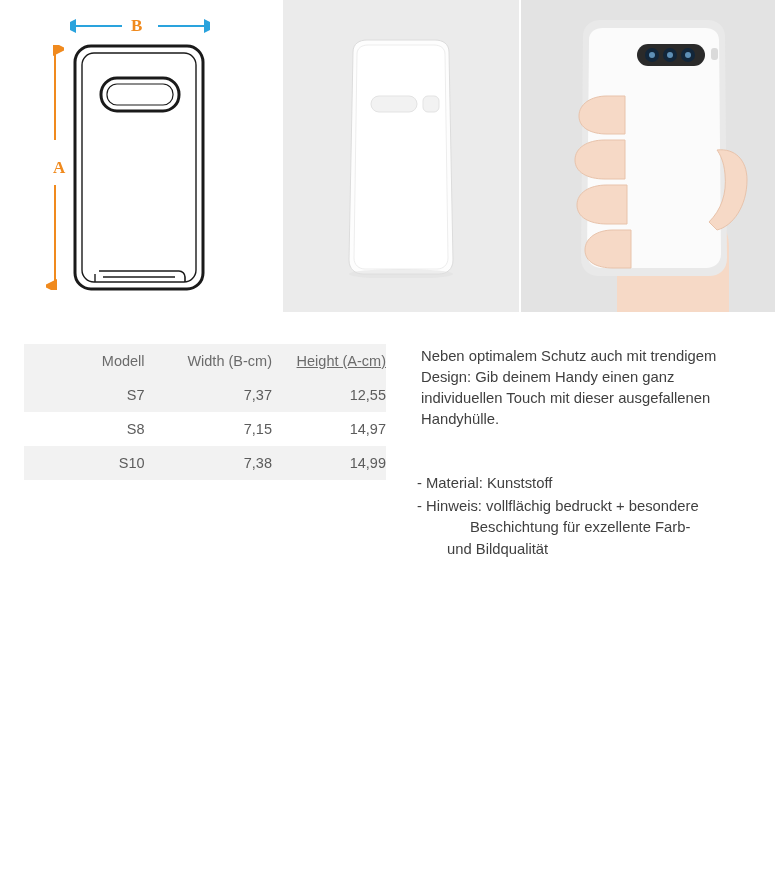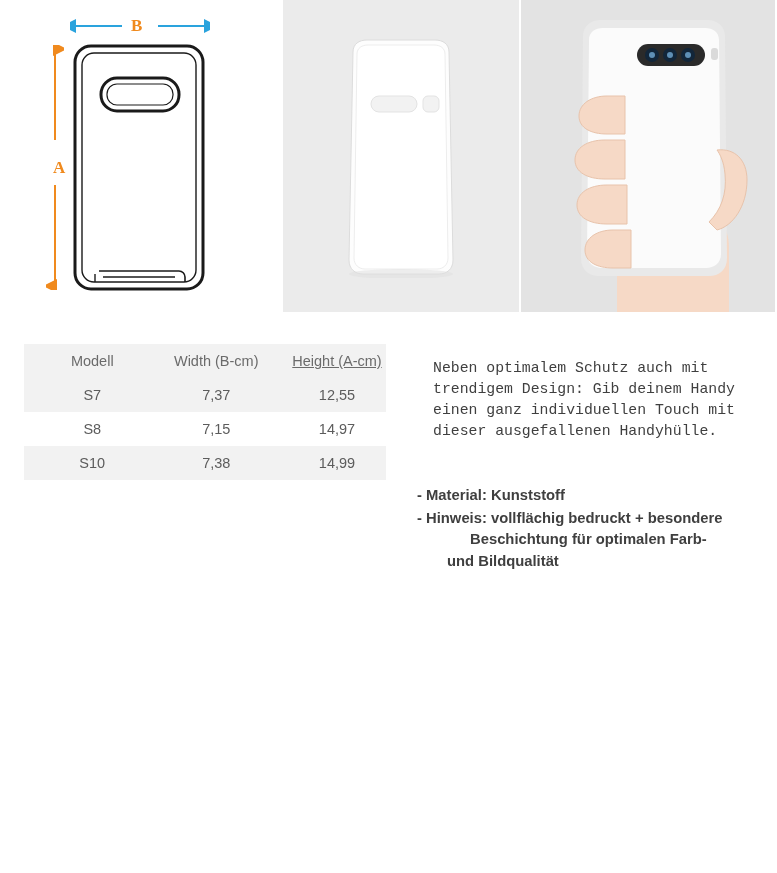--- a/index.html
+++ b/index.html
@@ -121,21 +121,21 @@
   .size-table {
     position: absolute;
     left: 24px;
     top: 32px;
     width: 362px;
     border-collapse: collapse;
     font-size: 14.5px;
   }
   .size-table th,
   .size-table td {
-    text-align: center;
+    text-align: right;
     font-weight: normal;
     color: #5c5c5c;
     padding: 9px 0 9px 16px;
     border: none;
   }
   .size-table thead th {
     color: #6b6b6b;
     background: #f2f2f2;
   }
   .size-table tbody tr:nth-child(odd) td {
@@ -152,28 +152,26 @@
   .description {
     position: absolute;
     left: 417px;
     top: 30px;
     width: 345px;
     font-size: 14.8px;
     line-height: 21px;
     color: #3f3f3f;
   }
   .desc-para {
-    margin: 16px;
-    font-family: Liberation Mono, monospace;
+    margin: 4px;
   }
   .spec-list {
     margin: 43px 0 0 0;
     padding: 0;
     list-style: none;
-    font-weight: bold;
   }
   .spec-item {
     margin: 0 0 1px 0;
     line-height: 21.5px;
   }
   .spec-item .cont {
     display: block;
     padding-left: 53px;
   }
   .spec-item .cont2 {
@@ -301,19 +299,19 @@
     </table>
 
     <div class="description">
       <p class="desc-para">Neben optimalem Schutz auch mit trendigem Design: Gib deinem Handy einen ganz individuellen Touch mit dieser ausgefallenen Handyhülle.</p>
       <ul class="spec-list">
         <li class="spec-item">
           <span>- Material: Kunststoff</span>
         </li>
         <li class="spec-item">
           <span>- Hinweis: vollflächig bedruckt + besondere</span>
-          <span class="cont">Beschichtung für optimalen Farb-</span>
+          <span class="cont">Beschichtung für exzellente Farb-</span>
           <span class="cont2">und Bildqualität</span>
         </li>
       </ul>
     </div>
   </div>
 </div>
 
 </body></html>

